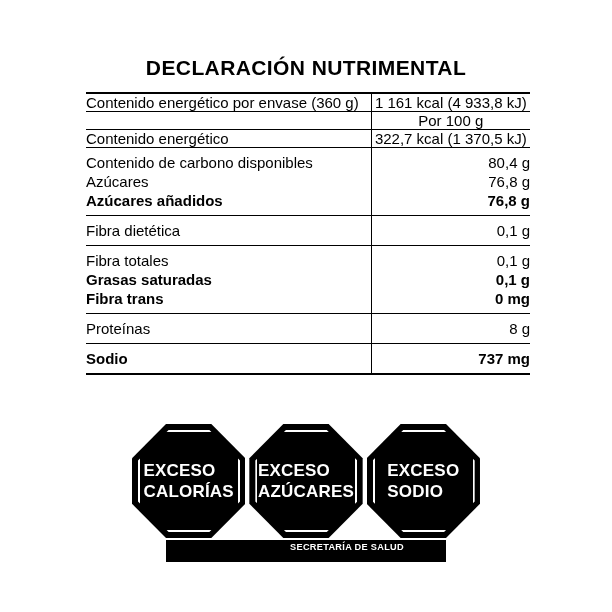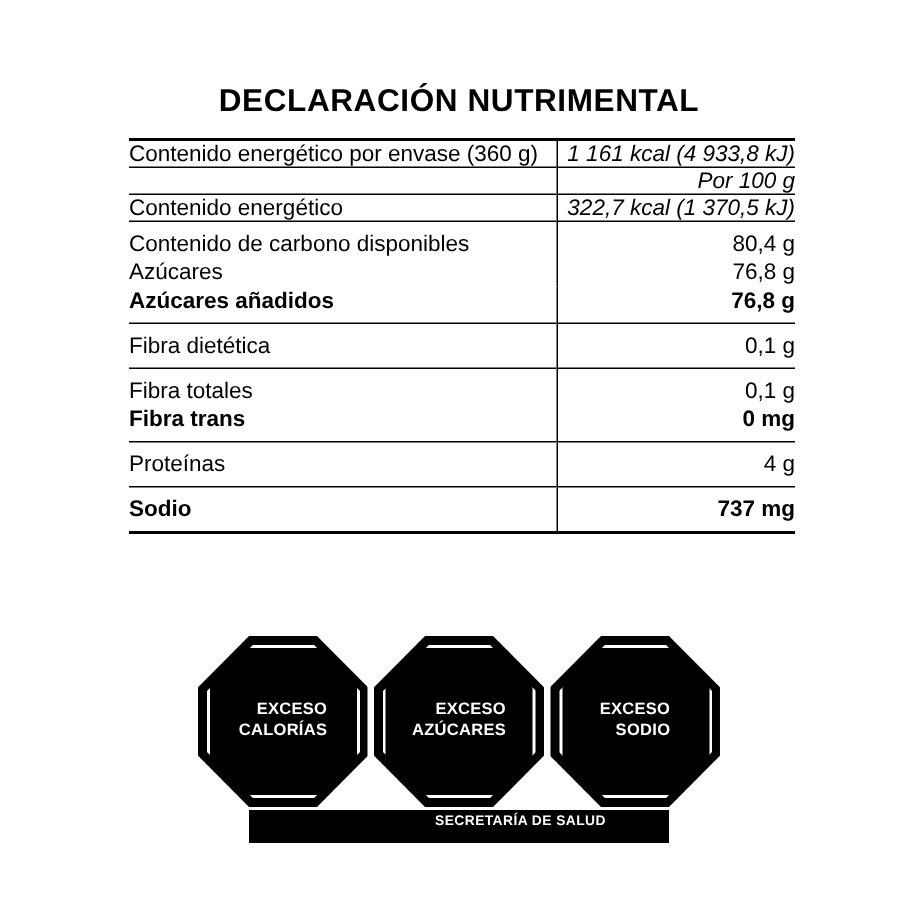--- a/index.html
+++ b/index.html
@@ -50,21 +50,21 @@
     padding: 4px 6px 4px 8px;
     text-align: left;
     white-space: nowrap;
   }
   .cell-value {
     padding: 4px 8px 4px 6px;
     text-align: right;
     white-space: nowrap;
   }
   .cell-value.center {
-    font-style: italic;
+    text-align: center;
   }
   .row-top-thick > td {
     border-top: 2.5px solid #000;
   }
   .row-top-thin > td {
     border-top: 1.1px solid #000;
   }
   .row-bottom-thick > td {
     border-bottom: 2.5px solid #000;
   }
@@ -113,22 +113,22 @@
     border: 2.5px solid #fff;
     clip-path: polygon(30% 0%, 70% 0%, 100% 30%, 100% 70%, 70% 100%, 30% 100%, 0% 70%, 0% 30%);
     position: absolute;
     top: 6px;
     left: 6px;
     box-sizing: border-box;
   }
   .seal-text {
     position: relative;
     z-index: 2;
-    text-align: right;
-    font-size: 11px;
+    text-align: left;
+    font-size: 17px;
     font-weight: bold;
     line-height: 1.25;
     letter-spacing: 0.2px;
   }
   .seal-bar {
     position: absolute;
     left: 34px;
     top: 116px;
     width: 280px;
     height: 22px;
@@ -185,28 +185,32 @@
 
       <tr class="row-top-thin pad-top pad-bot">
         <td class="cell-label vsep">Fibra dietética</td>
         <td class="cell-value">0,1 g</td>
       </tr>
 
       <tr class="row-top-thin tight pad-top">
         <td class="cell-label vsep">Fibra totales</td>
         <td class="cell-value">0,1 g</td>
       </tr>
+      <tr class="tight">
+        <td class="cell-label vsep indent2 bold">Grasas saturadas</td>
+        <td class="cell-value bold">0,1 g</td>
+      </tr>
       <tr class="tight pad-bot">
         <td class="cell-label vsep indent2 bold">Fibra trans</td>
         <td class="cell-value bold">0 mg</td>
       </tr>
 
       <tr class="row-top-thin pad-top pad-bot">
         <td class="cell-label vsep">Proteínas</td>
-        <td class="cell-value">4 g</td>
+        <td class="cell-value">8 g</td>
       </tr>
 
       <tr class="row-top-thin row-bottom-thick pad-top pad-bot">
         <td class="cell-label vsep bold">Sodio</td>
         <td class="cell-value bold">737 mg</td>
       </tr>
     </tbody>
   </table>
 
   <div class="seals">

